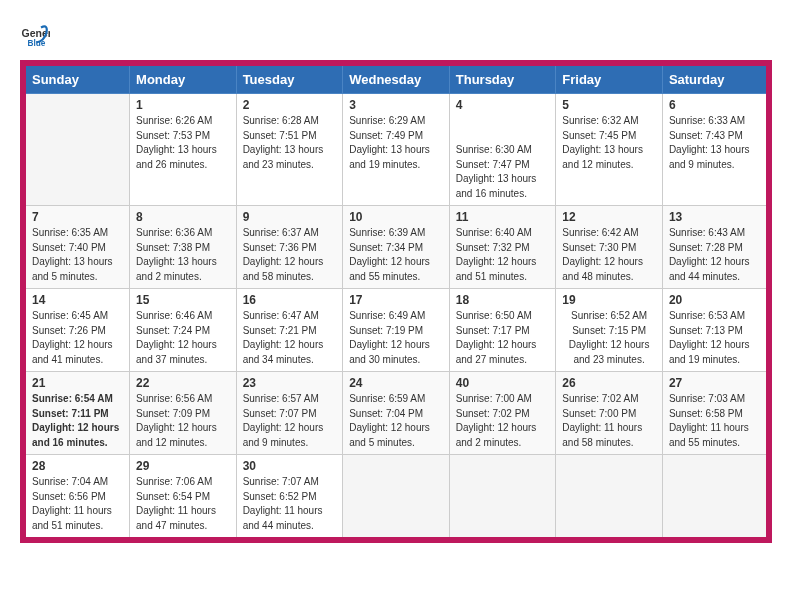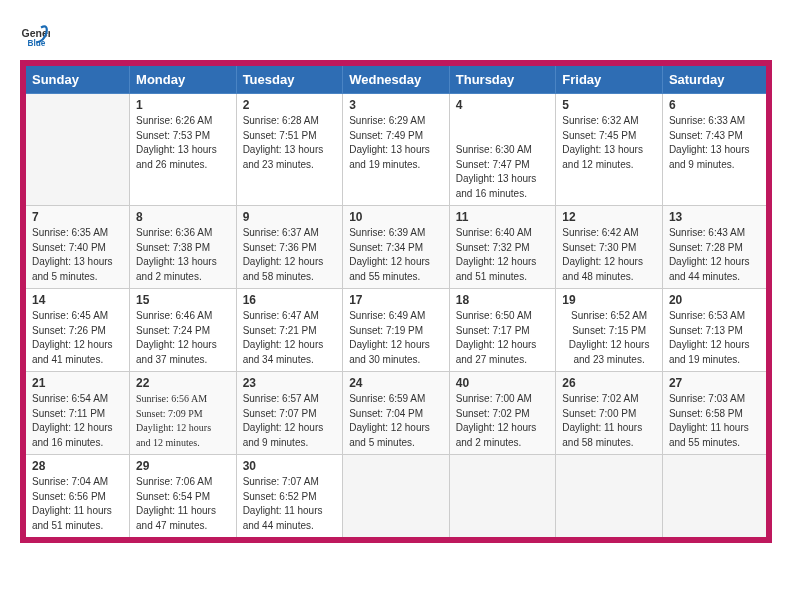--- a/index.html
+++ b/index.html
@@ -259,28 +259,28 @@
           <span class="day-number">20</span>
           <div class="day-info" style="white-space: pre-line;">Sunrise: 6:53 AM
 Sunset: 7:13 PM
 Daylight: 12 hours
 and 19 minutes.</div>
         </td>
       </tr>
       <tr>
         <td>
           <span class="day-number">21</span>
-          <div class="day-info" style="white-space: pre-line;">Sunrise: 6:54 AM
+          <div class="day-info" style="white-space: pre-line; font-weight: bold;">Sunrise: 6:54 AM
 Sunset: 7:11 PM
 Daylight: 12 hours
 and 16 minutes.</div>
         </td>
         <td>
           <span class="day-number">22</span>
-          <div class="day-info" style="white-space: pre-line; font-family: Liberation Serif, serif;">Sunrise: 6:56 AM
+          <div class="day-info" style="white-space: pre-line;">Sunrise: 6:56 AM
 Sunset: 7:09 PM
 Daylight: 12 hours
 and 12 minutes.</div>
         </td>
         <td>
           <span class="day-number">23</span>
           <div class="day-info" style="white-space: pre-line;">Sunrise: 6:57 AM
 Sunset: 7:07 PM
 Daylight: 12 hours
 and 9 minutes.</div>

